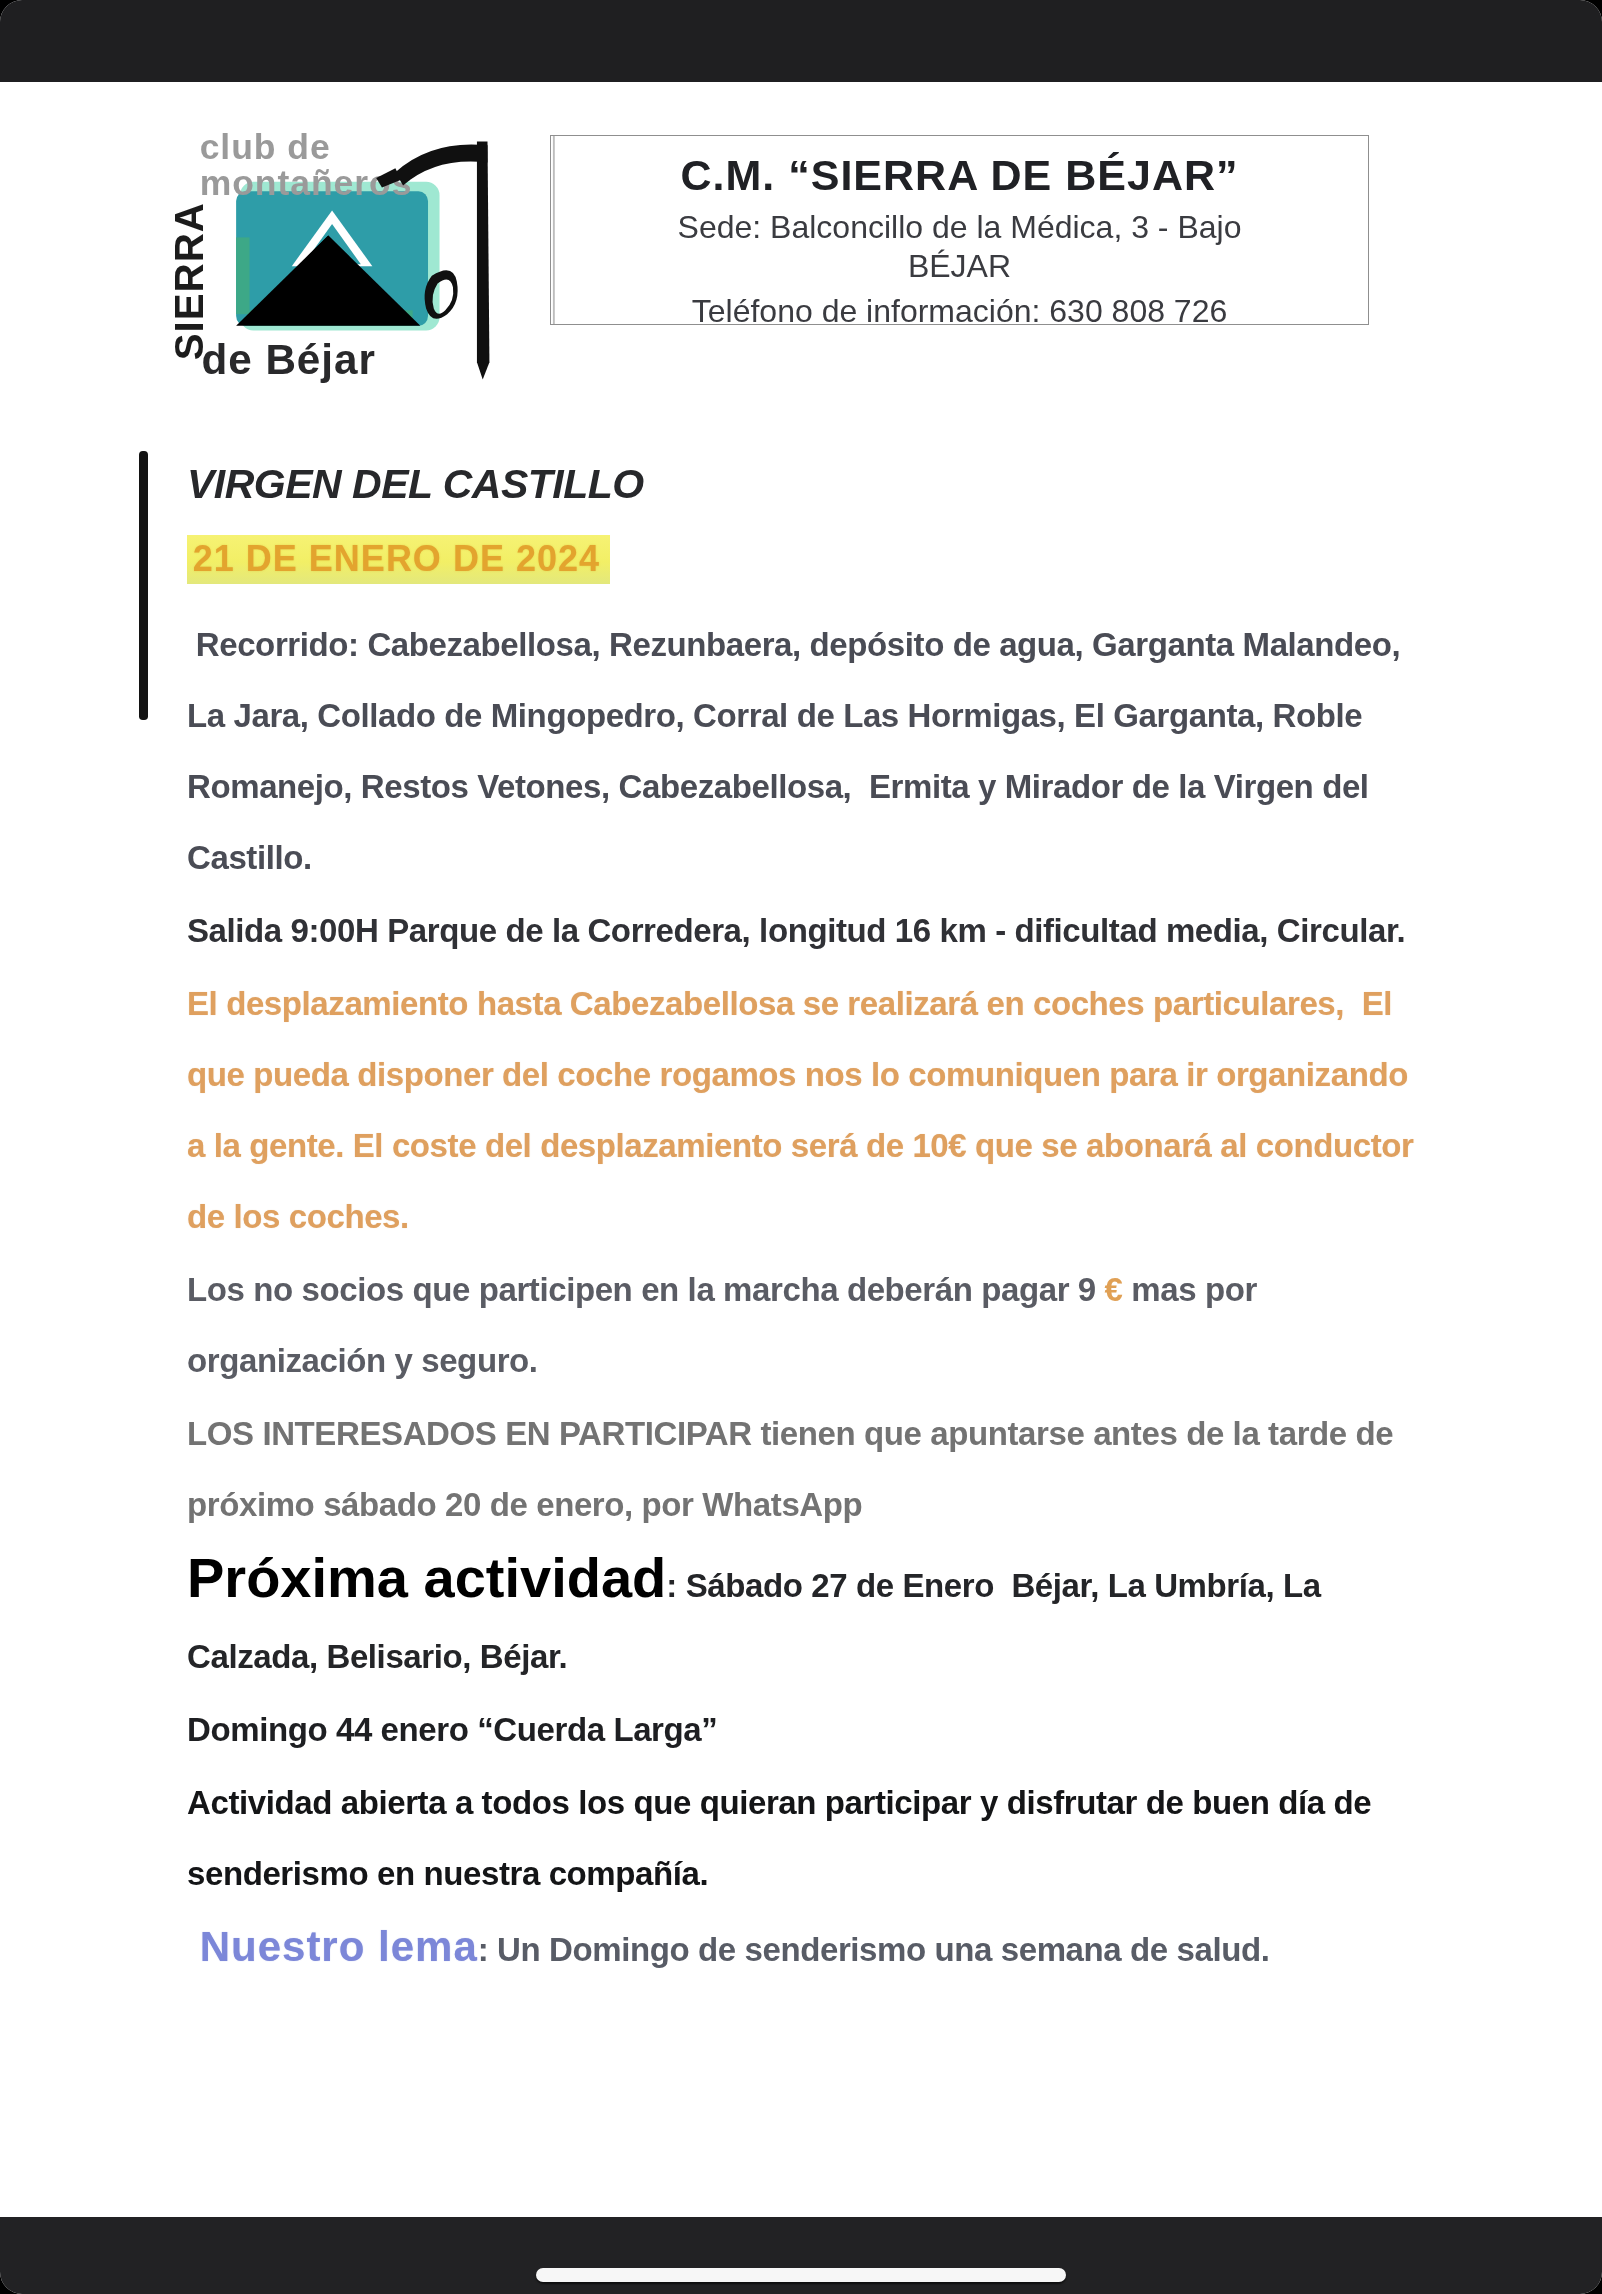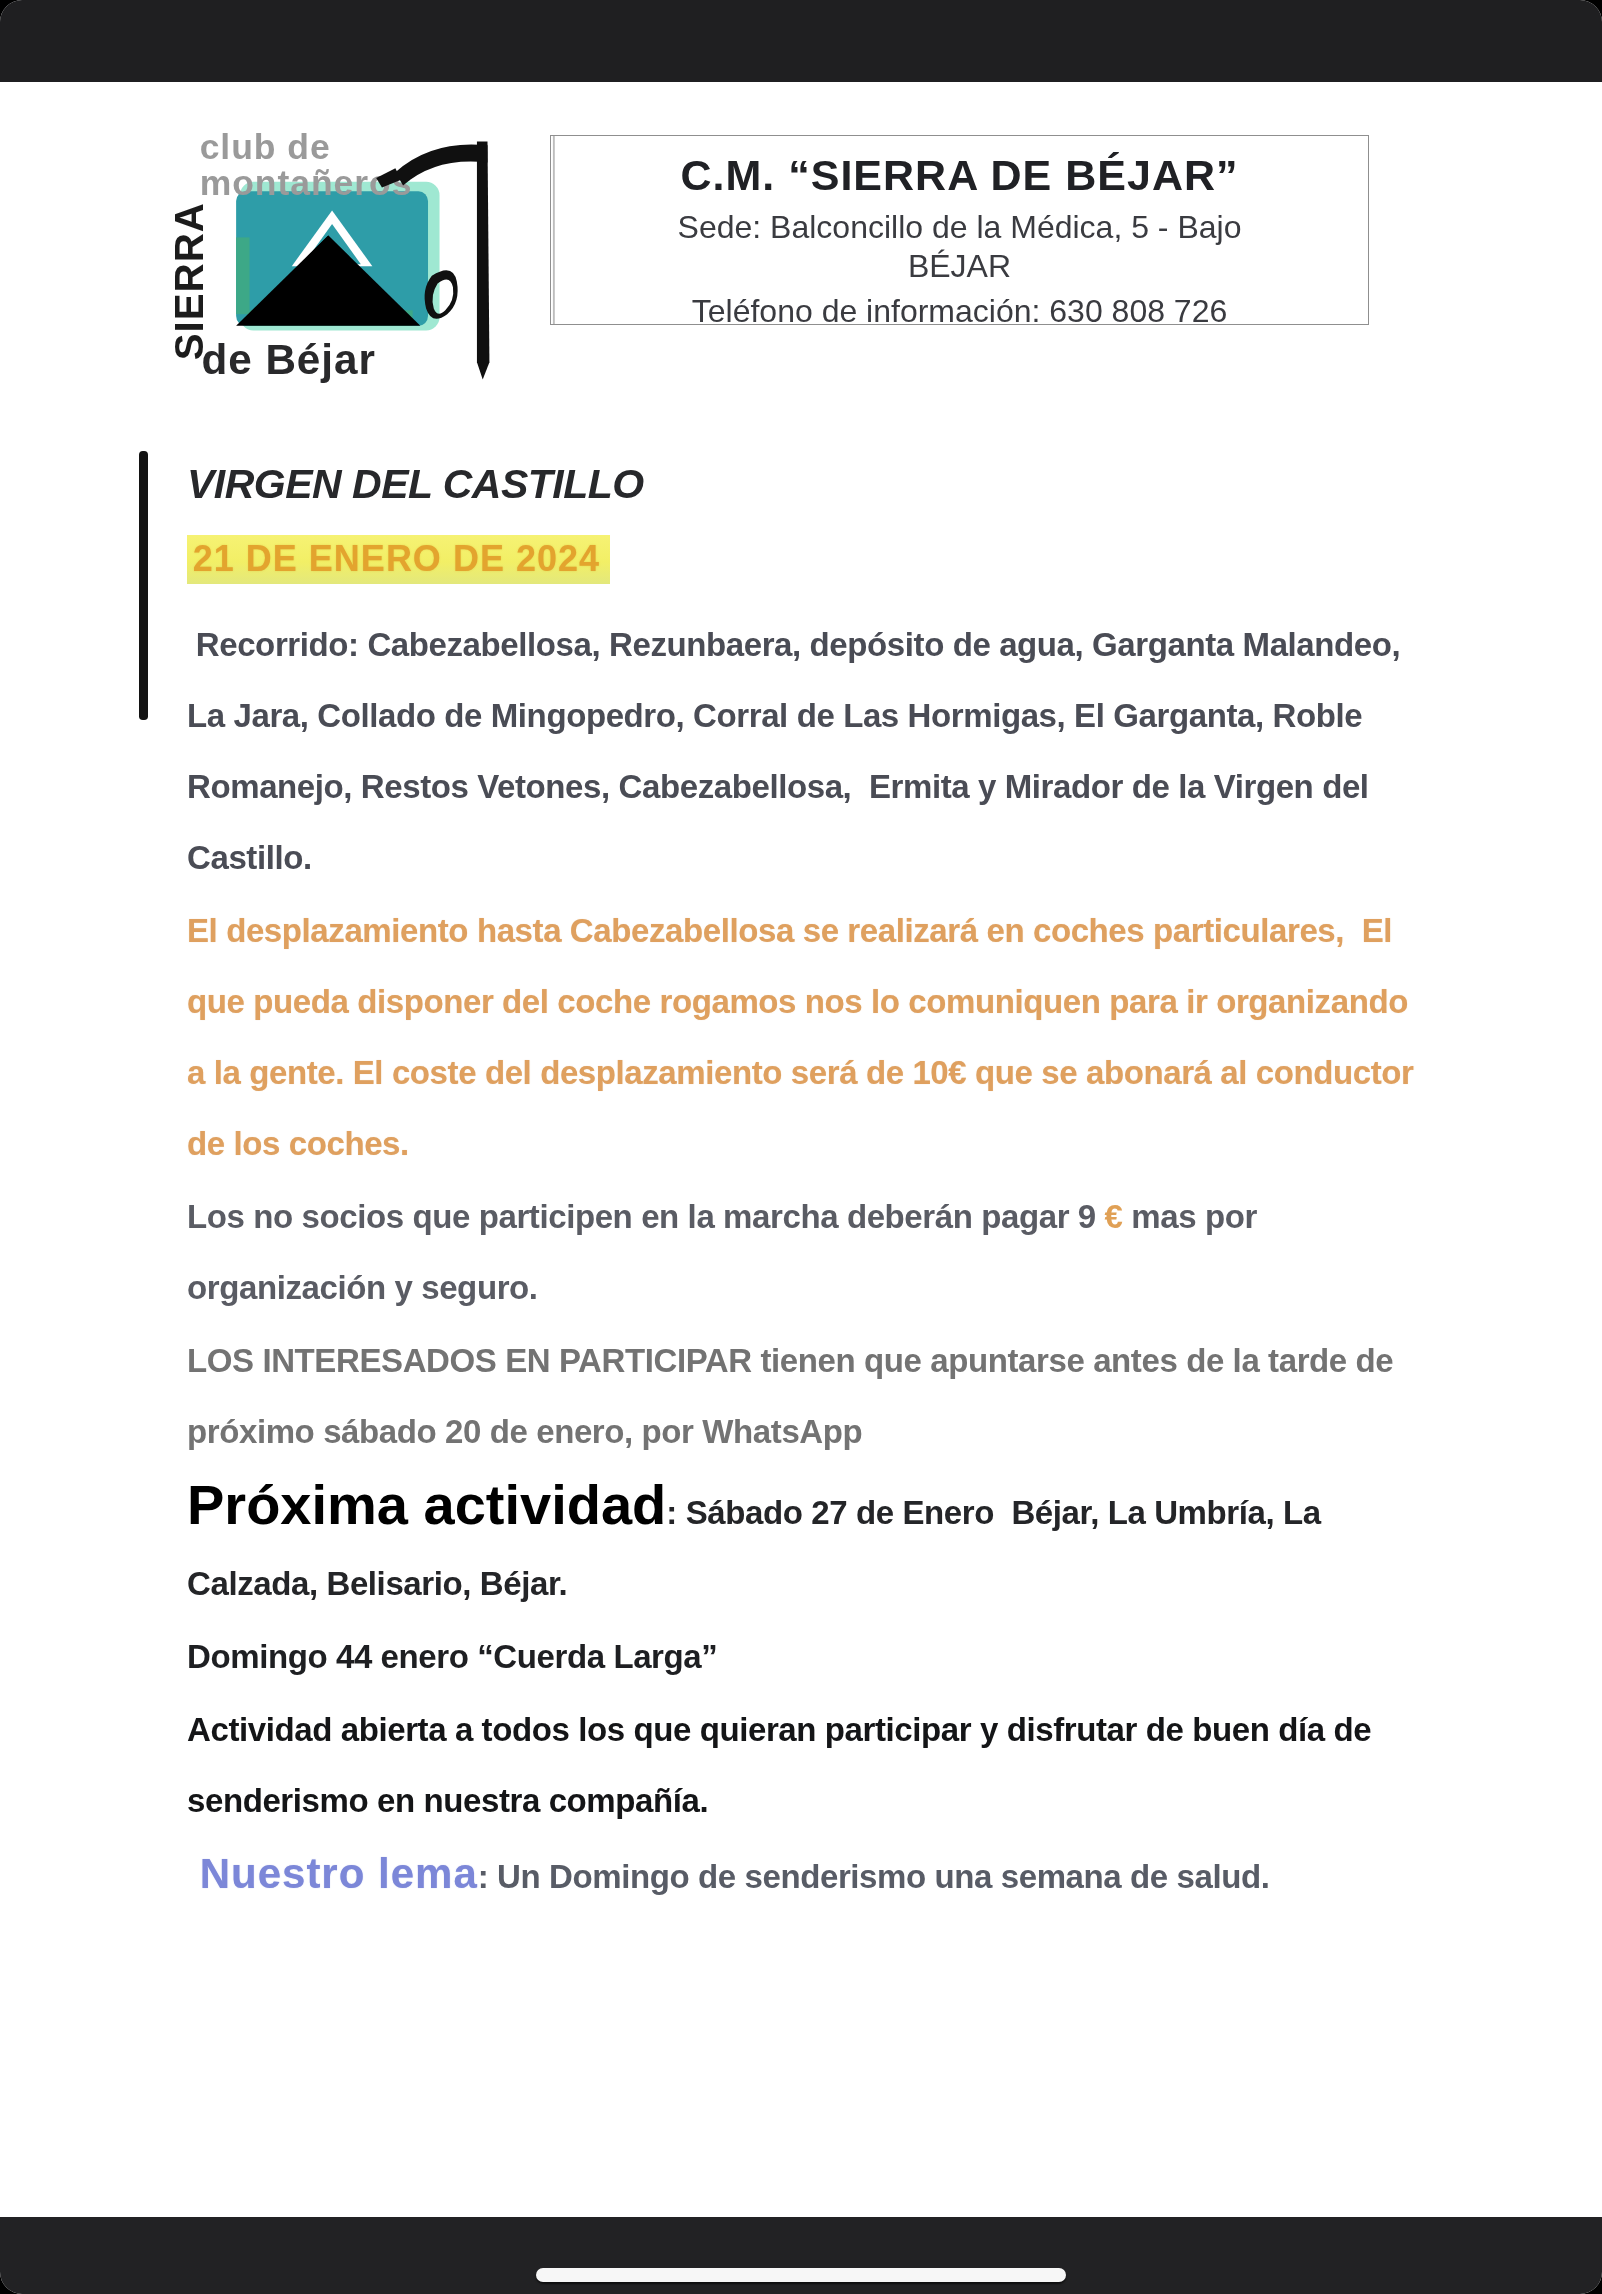--- a/index.html
+++ b/index.html
@@ -88,37 +88,38 @@
       <g fill="#101010">
         <path d="M347 20 L358 20 L360 250 L353 268 L347 250 Z"></path>
         <path d="M262 52 Q300 18 358 24 L358 42 Q304 36 270 66 Z"></path>
         <path d="M242 58 L262 48 L268 60 L248 68 Z"></path>
         <path d="M300 160 q22 -14 26 6 q4 22 -10 34 q-16 12 -22 -6 q-5 -20 6 -34 Z M306 168 q-8 12 -4 26 q4 10 12 2 q10 -10 8 -24 q-3 -14 -16 -4 Z" fill-rule="evenodd"></path>
       </g>
     </svg>
 
     <div class="info-box">
       <div class="info-title">C.M. “SIERRA DE BÉJAR”</div>
-      <div class="info-line">Sede: Balconcillo de la Médica, 5 - Bajo</div>
+      <div class="info-line">Sede: Balconcillo de la Médica, 3 - Bajo</div>
       <div class="info-line tight">BÉJAR</div>
       <div class="info-line">Teléfono de información: 630 808 726</div>
       <div class="info-small">web: www.cmsierradebejar.es</div>
       <div class="info-small tight">email: cmsierradebejar@gmail.com</div>
 
     </div>
   </div>
 
   <div class="title-wrap">
     <div class="accent-bar"></div>
     <div class="doc-title">VIRGEN DEL CASTILLO</div>
     <div><span class="doc-date">21 DE ENERO DE 2024</span></div>
   </div>
 
   <div class="content">
     <p class="p-route"> Recorrido: Cabezabellosa, Rezunbaera, depósito de agua, Garganta Malandeo, La Jara, Collado de Mingopedro, Corral de Las Hormigas, El Garganta, Roble Romanejo, Restos Vetones, Cabezabellosa,  Ermita y Mirador de la Virgen del Castillo.</p>
+    <p class="p-start">Salida 9:00H Parque de la Corredera, longitud 16 km - dificultad media, Circular.</p>
     <p class="p-transport">El desplazamiento hasta Cabezabellosa se realizará en coches particulares,  El que pueda disponer del coche rogamos nos lo comuniquen para ir organizando a la gente. El coste del desplazamiento será de 10€ que se abonará al conductor de los coches.</p>
     <p class="p-nonmembers"><span>Los no socios que participen en la marcha deberán pagar 9 </span><span class="euro">€</span><span> mas por organización y seguro.</span></p>
     <p class="p-signup">LOS INTERESADOS EN PARTICIPAR tienen que apuntarse antes de la tarde de próximo sábado 20 de enero, por WhatsApp</p>
     <p class="p-next"><span class="next-label">Próxima actividad</span><span>: Sábado 27 de Enero  Béjar, La Umbría, La Calzada, Belisario, Béjar.</span></p>
     <p class="p-sunday">Domingo 44 enero “Cuerda Larga”</p>
     <p class="p-open">Actividad abierta a todos los que quieran participar y disfrutar de buen día de senderismo en nuestra compañía.</p>
     <p class="p-motto"><span class="motto-label"> Nuestro lema</span><span>: Un Domingo de senderismo una semana de salud.</span></p>
   </div>
 
   <div class="bottom-bar">

